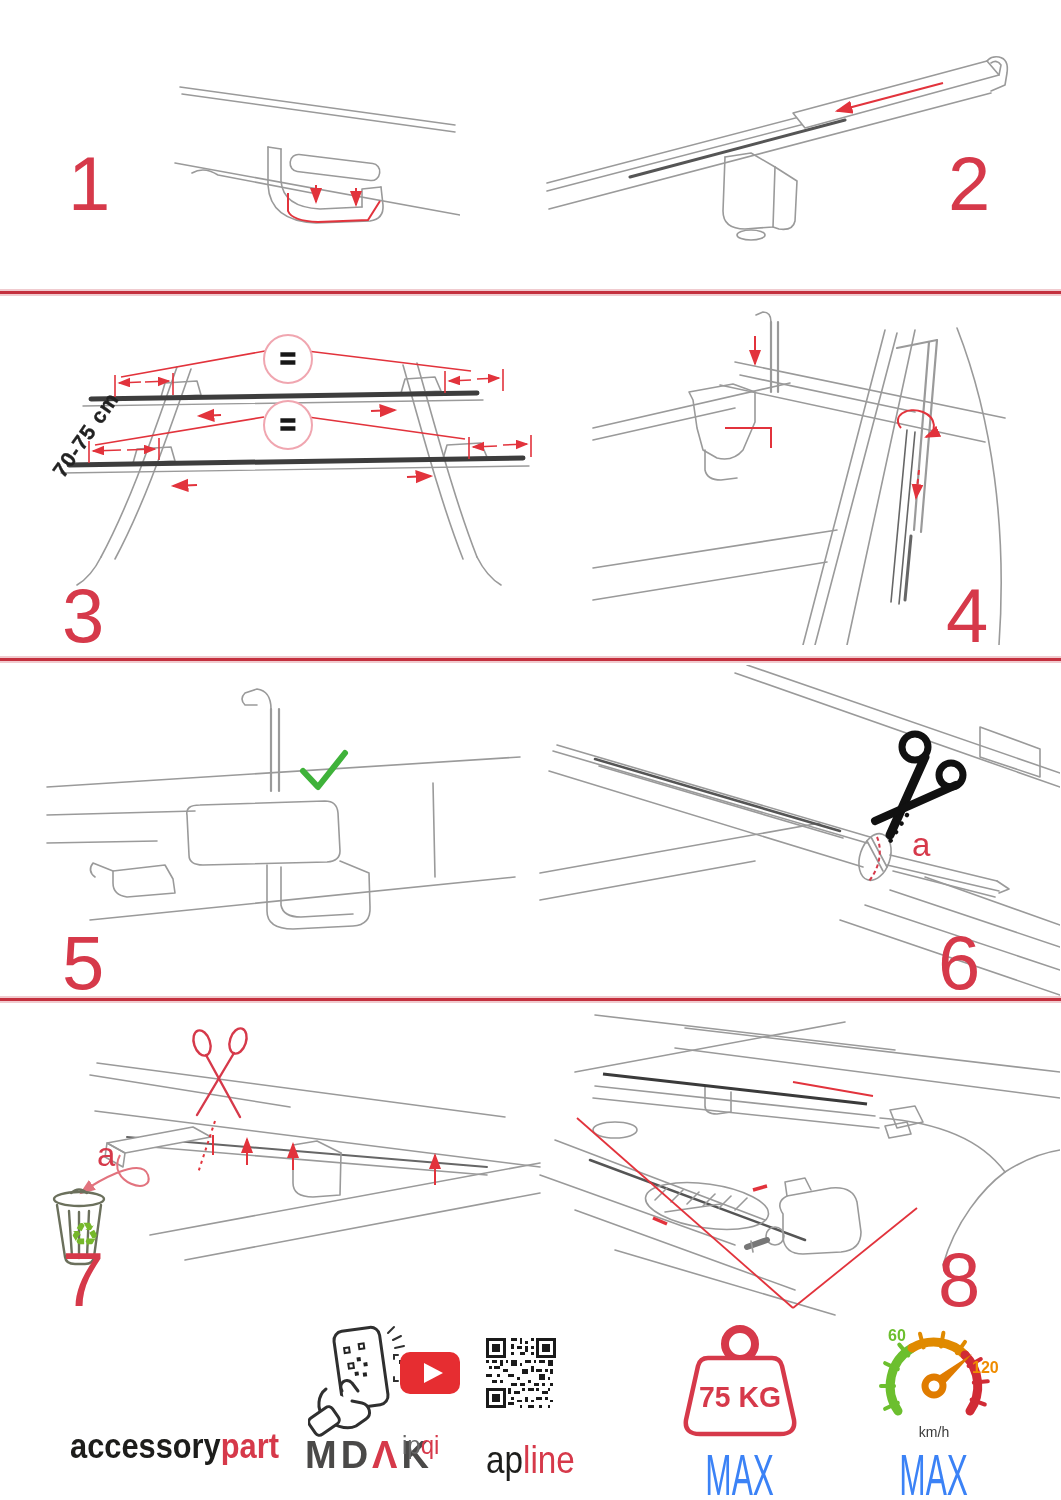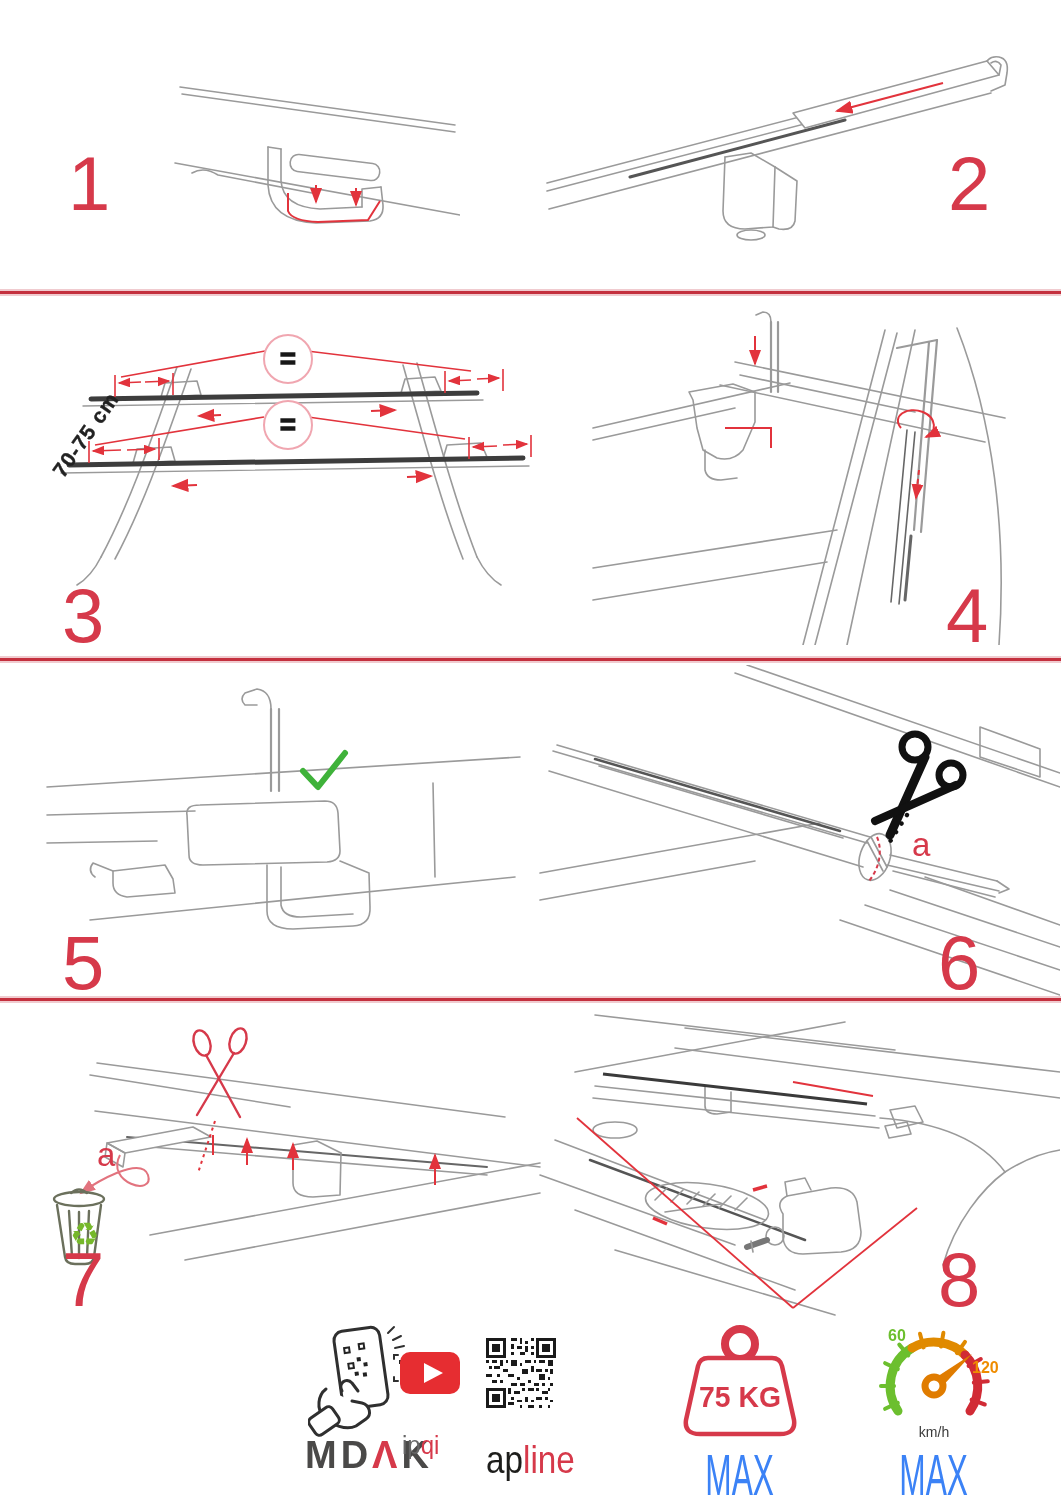--- a/index.html
+++ b/index.html
@@ -326,20 +326,25 @@
     <g stroke="#e2333c" stroke-width="1.8" fill="none">
       <path d="M258,72 L338,86"></path>
       <path d="M42,108 L258,298"></path>
         <path d="M258,298 L382,198"></path>
       <path d="M118,208 L132,214" stroke-width="3.5"></path>
         <path d="M218,180 L232,176" stroke-width="3.5"></path>
     </g>
   </svg>
   <div class="step-number" style="left:938px;top:1242px">8</div>
 
+  <div class="brand-line" style="left:70px;top:1428px">
+    <span class="cond" style="transform:scale(0.88,1)">
+      <span>accessory</span><span class="brand-red">part</span>
+    </span>
+  </div>
 
   <svg class="abs" style="left:308px;top:1325px" width="108" height="112" viewBox="0 0 108 112">
     <g stroke="#2f2f2f" stroke-width="3" fill="#fff" stroke-linecap="round" stroke-linejoin="round">
       <rect x="30" y="4" width="46" height="78" rx="9" transform="rotate(-8 53 43)"></rect>
     </g>
     <g transform="rotate(-8 53 43)" fill="#222">
       <rect x="38" y="20" width="7" height="7"></rect>
         <rect x="40" y="22" width="3" height="3" fill="#fff"></rect>
       <rect x="53" y="18" width="7" height="7"></rect>
         <rect x="55" y="20" width="3" height="3" fill="#fff"></rect>

